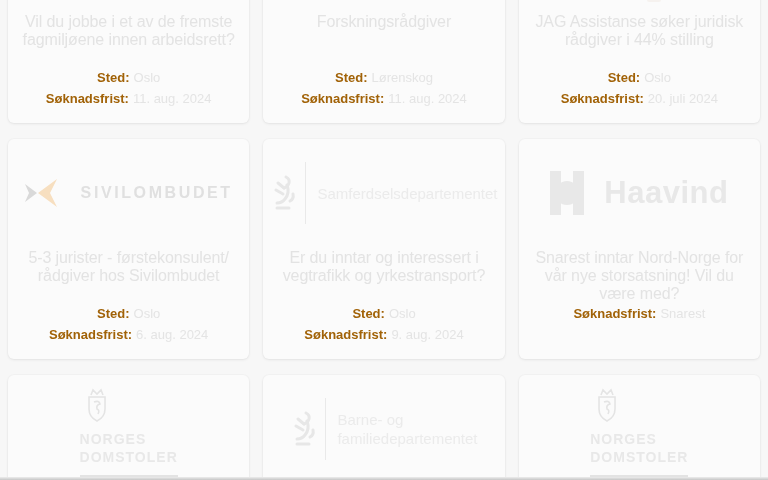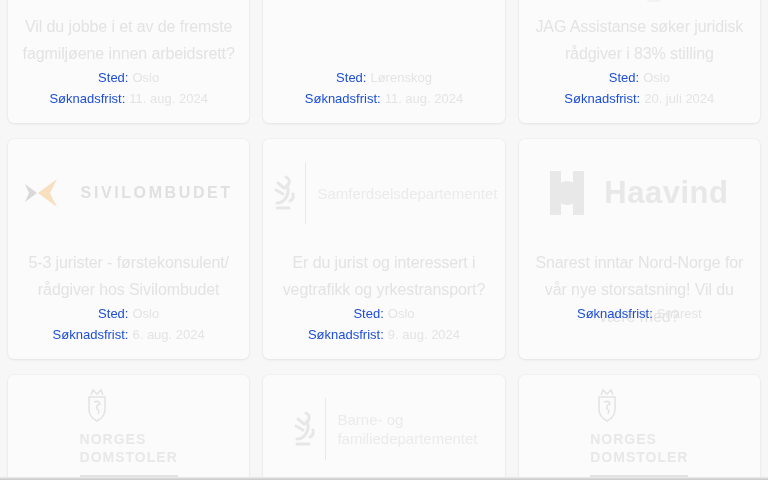--- a/index.html
+++ b/index.html
@@ -22,29 +22,29 @@
   .logo-area{
     position:absolute;top:11px;left:0;right:0;height:86px;
     display:flex;align-items:center;justify-content:center;
   }
   .logo-area-tall{
     position:absolute;top:12px;left:0;right:0;
     display:flex;justify-content:center;
   }
   .title{
     position:absolute;top:110px;left:9px;right:9px;margin:0;
-    text-align:center;font-size:16px;font-weight:400;line-height:27px;
+    text-align:center;font-size:16px;font-weight:400;line-height:18px;
     color:#e3e3e3;letter-spacing:-0.1px;
   }
   .meta{
     position:absolute;top:168px;left:8px;right:8px;
     text-align:center;font-size:13px;color:#e4e4e4;
   }
   .meta p{margin:0 0 7px 0;line-height:14px;}
-  .meta .lbl{font-weight:400;color:#1d4ed8;margin-right:4px;}
+  .meta .lbl{font-weight:700;color:#a16207;margin-right:4px;}
   
   .siv-logo{display:flex;align-items:center;gap:24px;}
   .siv-text{font-size:16px;font-weight:700;letter-spacing:2.6px;color:#e0e0e0;}
   
   .ministry-logo{display:flex;align-items:center;text-align:left;}
   .ministry-divider{width:1px;height:62px;background:#e9e9e9;margin:0 11px 0 9px;}
   .ministry-name{font-size:15px;line-height:19px;color:#ebebeb;}
   
   .haavind-logo{display:flex;align-items:center;gap:20px;}
   .hv-mark{position:relative;width:34px;height:44px;}
@@ -72,29 +72,30 @@
 
     <article class="card">
       <h3 class="title">Vil du jobbe i et av de fremste fagmiljøene innen arbeidsrett?</h3>
       <div class="meta">
         <p><span class="lbl">Sted:</span><span class="val">Oslo</span></p>
         <p><span class="lbl">Søknadsfrist:</span><span class="val">11. aug. 2024</span></p>
       </div>
     </article>
 
     <article class="card">
+      <h3 class="title">Forskningsrådgiver</h3>
       <div class="meta">
         <p><span class="lbl">Sted:</span><span class="val">Lørenskog</span></p>
         <p><span class="lbl">Søknadsfrist:</span><span class="val">11. aug. 2024</span></p>
       </div>
     </article>
 
     <article class="card">
       <span class="jag-remnant"></span>
-      <h3 class="title">JAG Assistanse søker juridisk rådgiver i 83% stilling</h3>
+      <h3 class="title">JAG Assistanse søker juridisk rådgiver i 44% stilling</h3>
       <div class="meta">
         <p><span class="lbl">Sted:</span><span class="val">Oslo</span></p>
         <p><span class="lbl">Søknadsfrist:</span><span class="val">20. juli 2024</span></p>
       </div>
     </article>
 
     <article class="card">
       <div class="logo-area">
         <div class="siv-logo">
           <svg width="32" height="28" viewBox="0 0 32 28">
@@ -121,21 +122,21 @@
               <path d="M6,17 l7,4"></path>
               <path d="M17,12 q3,8 -2,14 q-3,4 -8,4"></path>
               <path d="M7,35 l12,0"></path>
               <path d="M20,28 q4,-2 3,-7"></path>
             </g>
           </svg>
           <span class="ministry-divider"></span>
           <span class="ministry-name">Samferdselsdepartementet</span>
         </div>
       </div>
-      <h3 class="title">Er du jurist og interessert i vegtrafikk og yrkestransport?</h3>
+      <h3 class="title">Er du inntar og interessert i vegtrafikk og yrkestransport?</h3>
       <div class="meta">
         <p><span class="lbl">Sted:</span><span class="val">Oslo</span></p>
         <p><span class="lbl">Søknadsfrist:</span><span class="val">9. aug. 2024</span></p>
       </div>
     </article>
 
     <article class="card">
       <div class="logo-area">
         <div class="haavind-logo">
           <span class="hv-mark">

